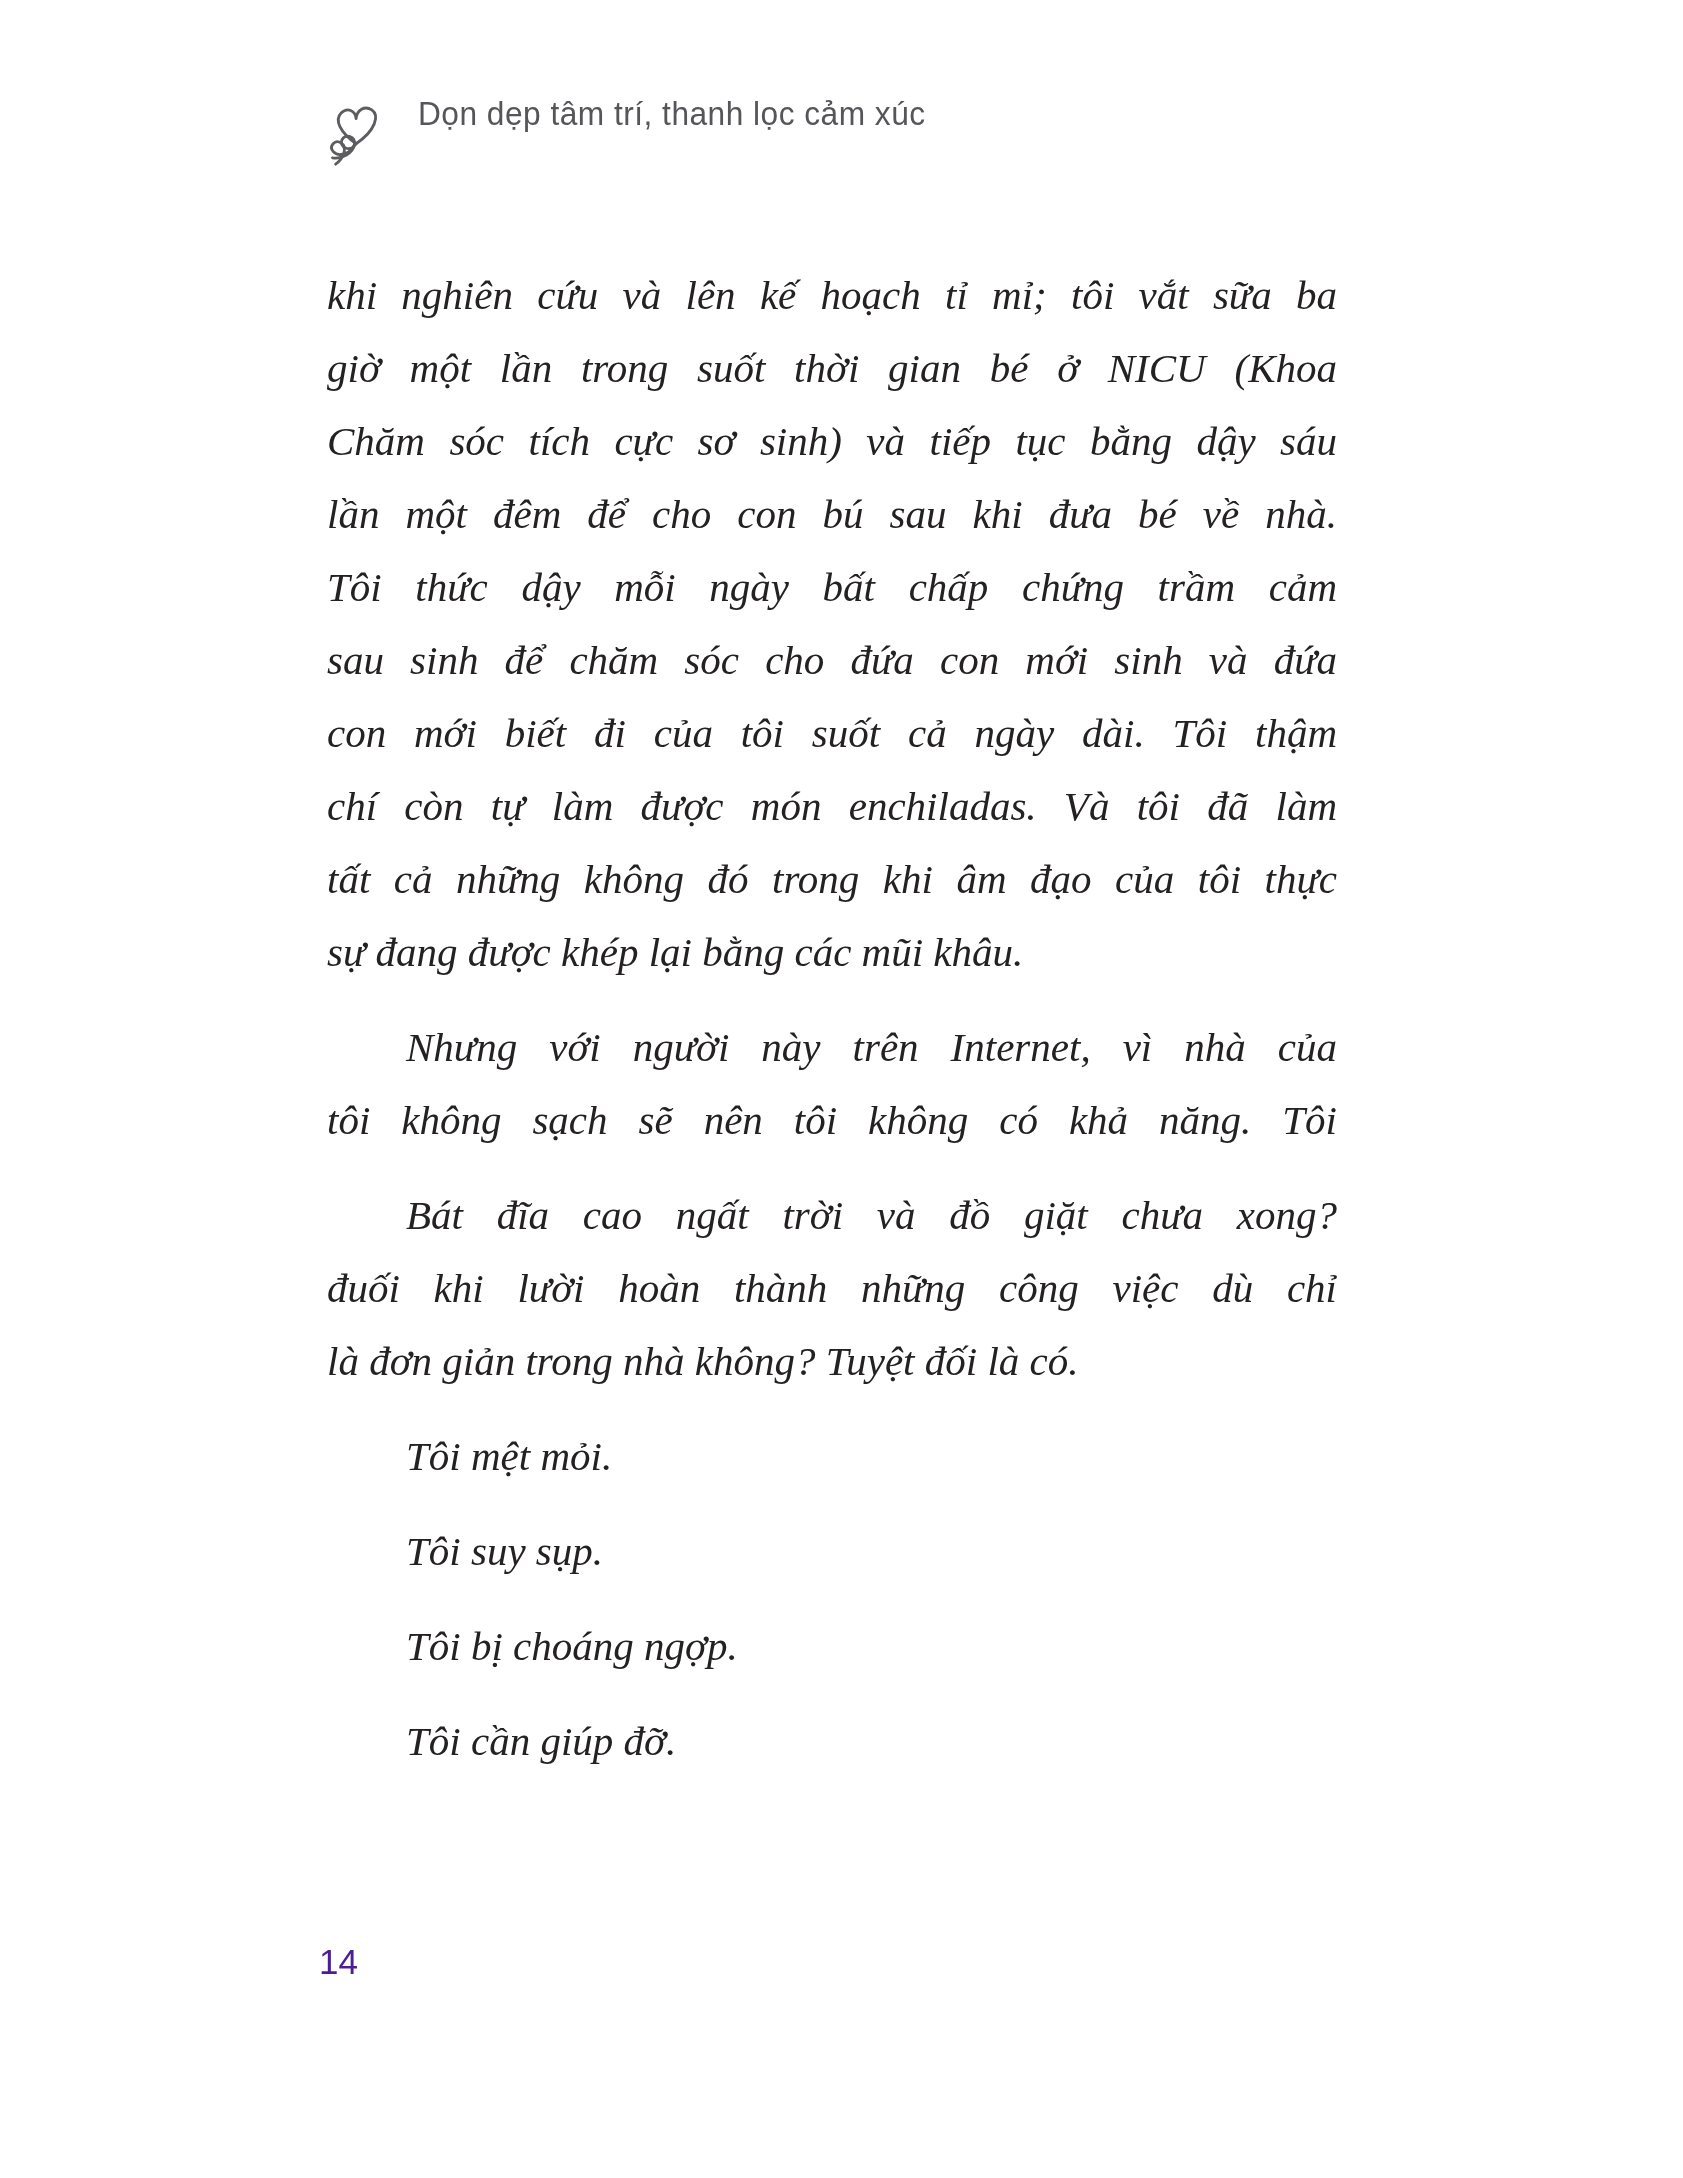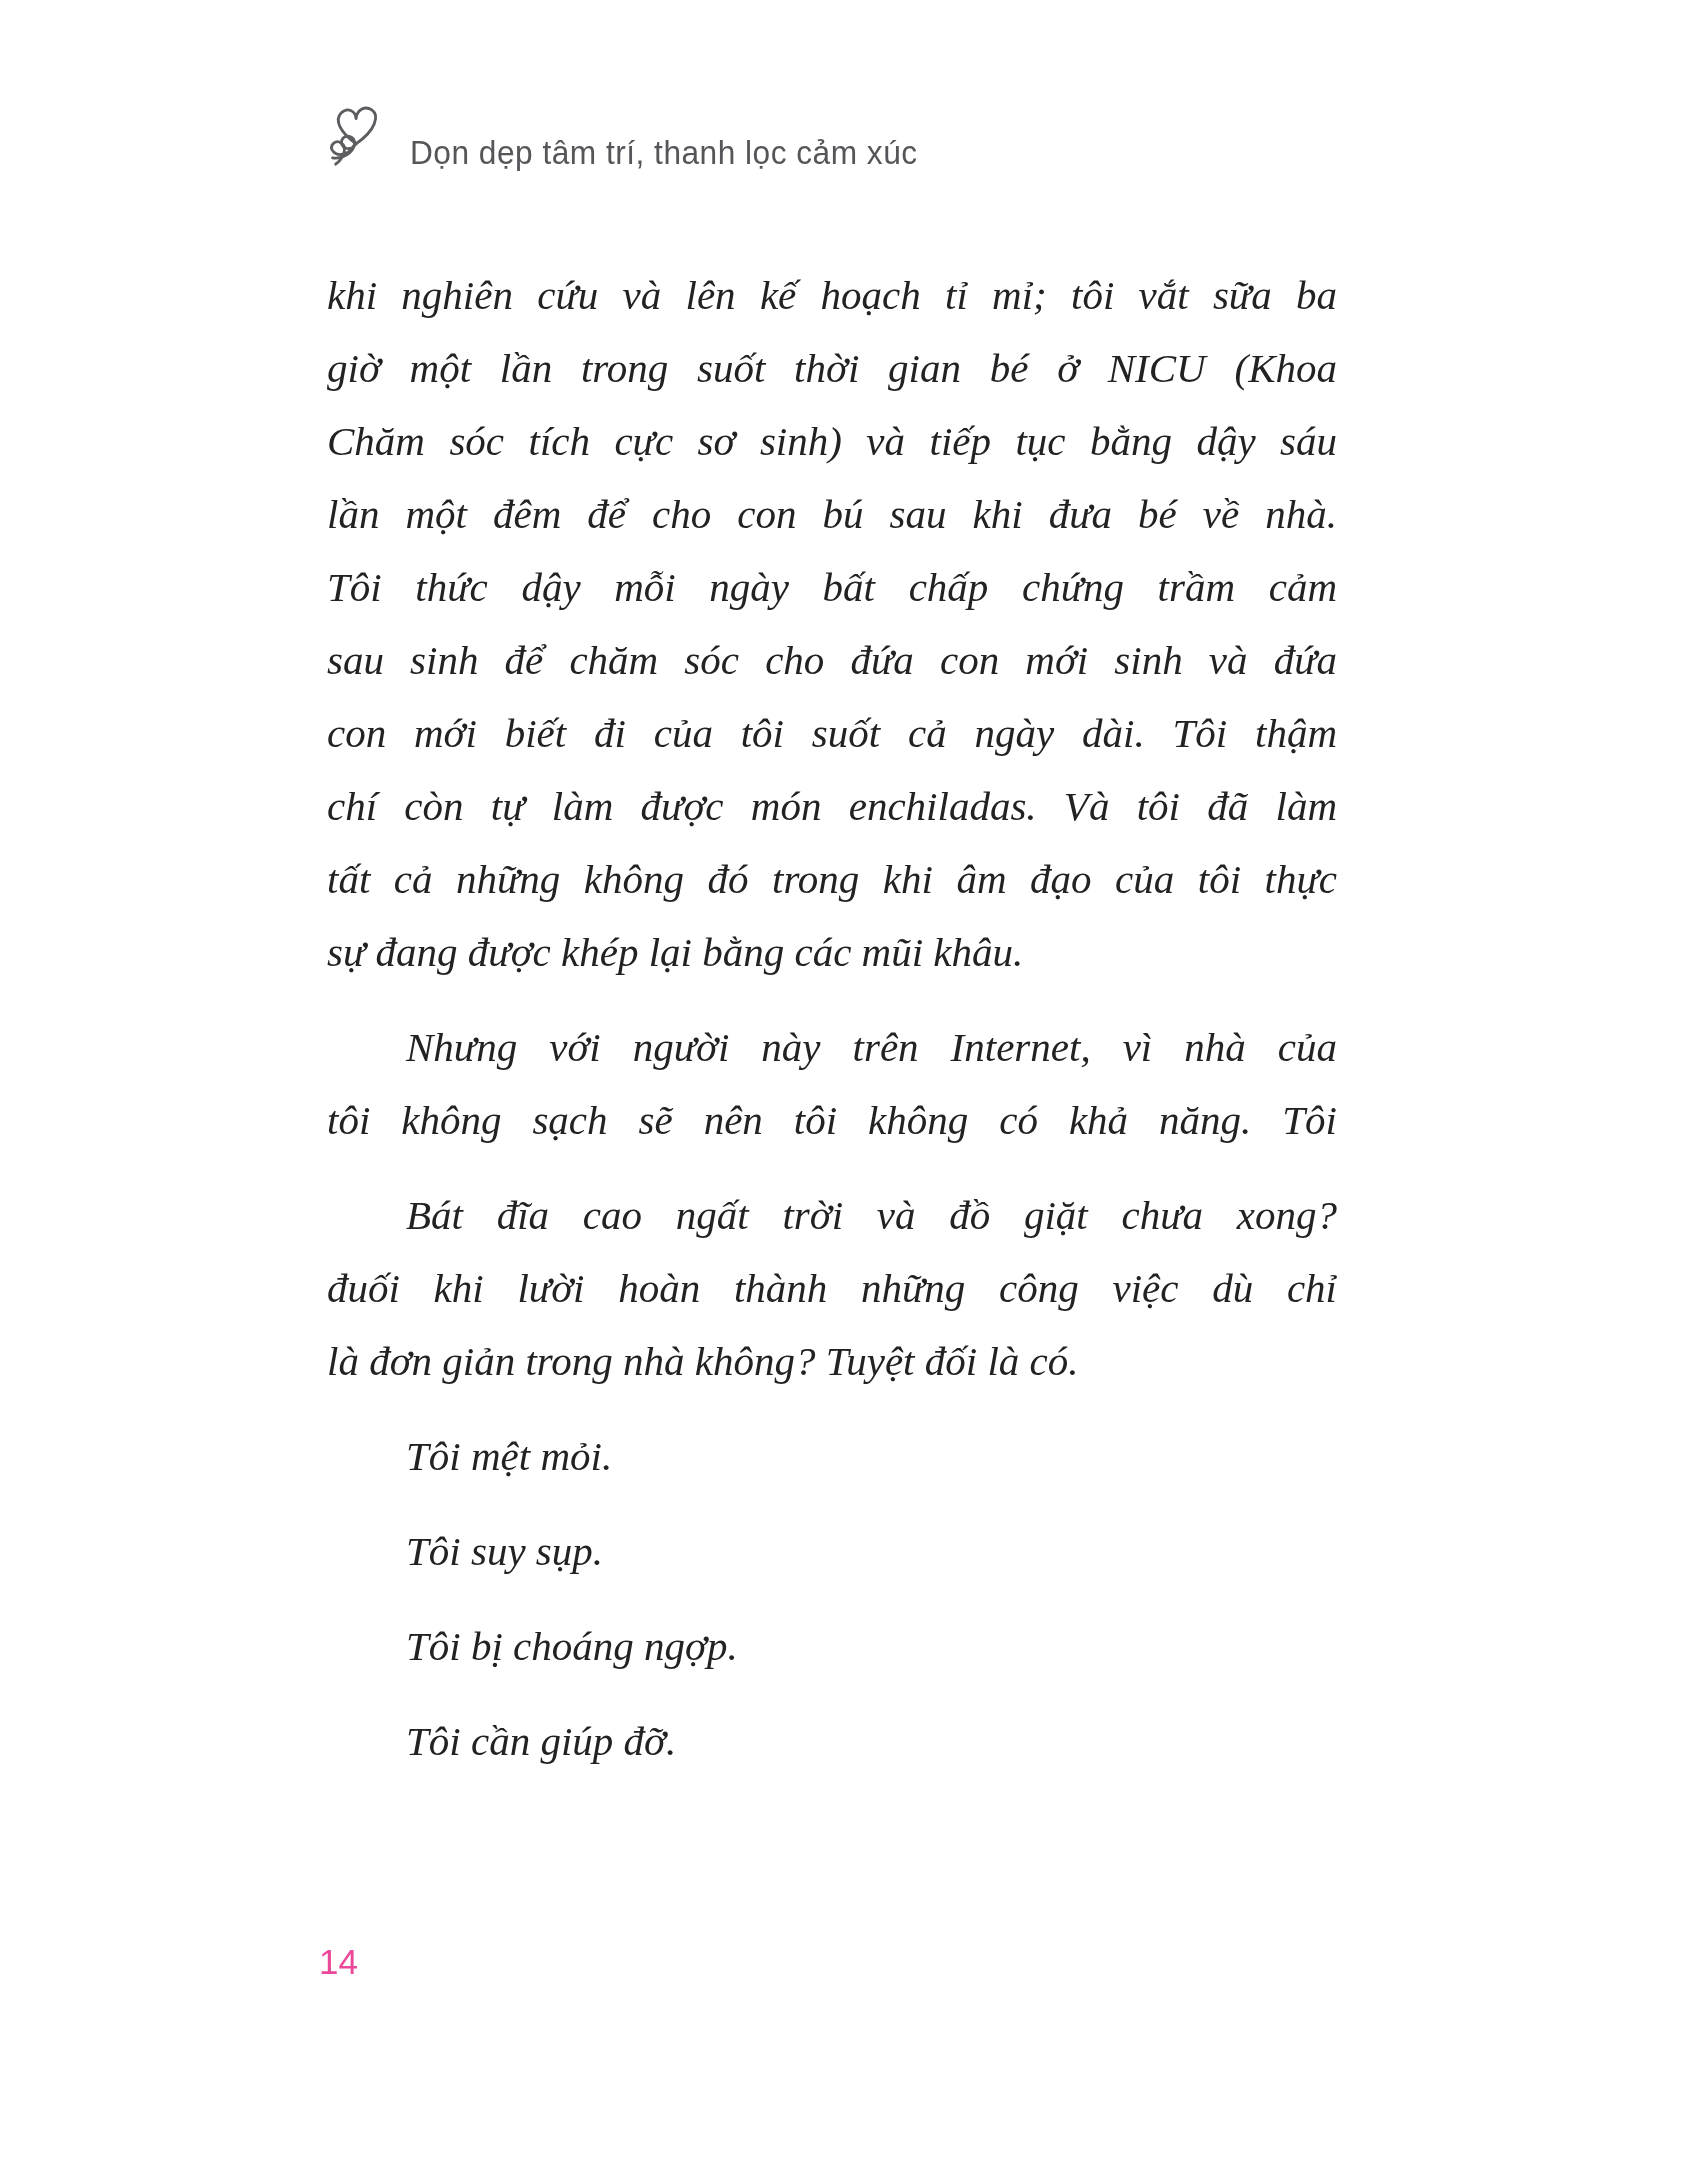--- a/index.html
+++ b/index.html
@@ -11,22 +11,22 @@
     overflow: hidden;
     font-family: "Liberation Serif", "DejaVu Serif", serif;
   }
 
   
   .running-header {
     position: absolute;
     left: 315px;
     top: 95px;
     display: flex;
-    align-items: flex-end;
-    gap: 16px;
+    align-items: flex-start;
+    gap: 24px;
   }
   .header-icon { width: 79px; height: 77px; flex: 0 0 auto; }
   .header-icon svg { width: 100%; height: 100%; display: block; }
   .header-title {
     font-family: "Liberation Sans", "DejaVu Sans", sans-serif;
     font-weight: 400;
     font-size: 33px;
     letter-spacing: 0.5px;
     color: #56565a;
     transform: scaleX(0.96);
@@ -58,21 +58,21 @@
   .standalone { margin-top: 20px; }
   .standalone .line { text-align-last: left; }
 
   
   .page-number {
     position: absolute;
     left: 319px;
     top: 1942px;
     font-family: "Liberation Sans", "DejaVu Sans", sans-serif;
     font-size: 35px;
-    color: #ec4899;
+    color: #4c1d95;
   }
 </style>
 </head>
 <body>
 
 <div class="page">
 
   <div class="running-header">
     <span class="header-icon">
       <svg viewBox="0 0 100 98" fill="none" stroke="#5d5d61" stroke-width="3.6" stroke-linecap="round" stroke-linejoin="round">

